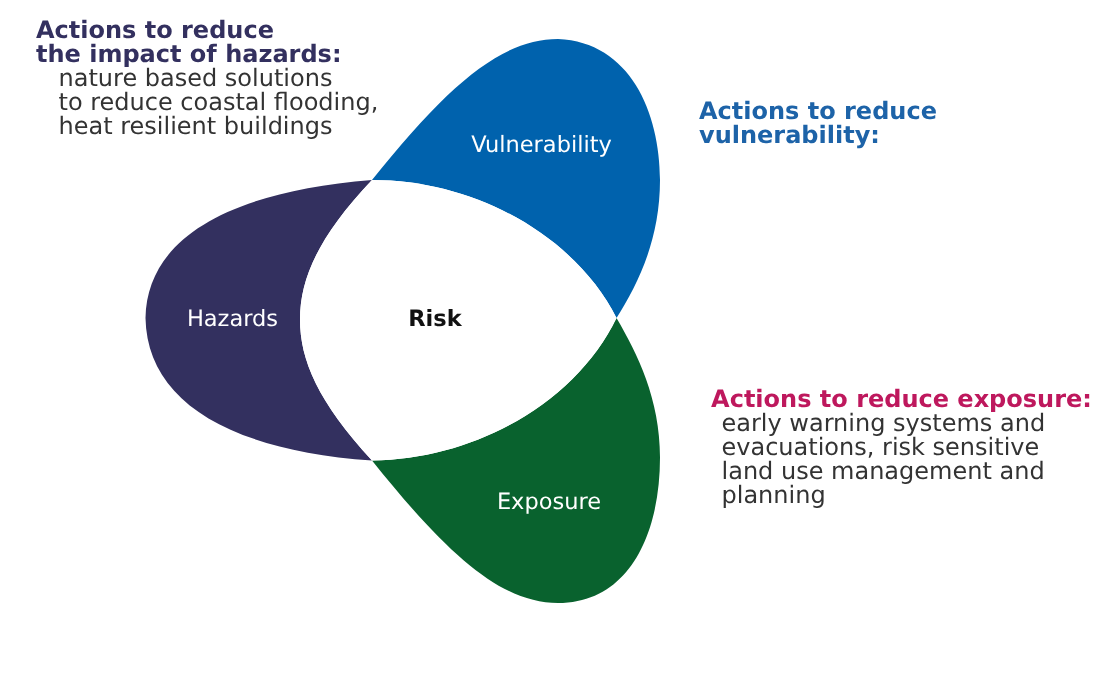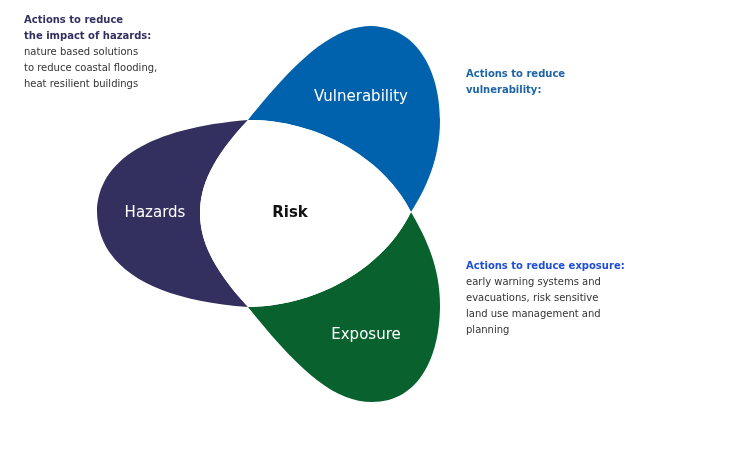--- a/index.html
+++ b/index.html
@@ -1,29 +1,29 @@
 <!DOCTYPE html>
 <html><head>
 <meta charset="utf-8">
 <style>
   html, body { margin:0; padding:0; background:#ffffff; }
   body { width:736px; height:450px; position:relative; overflow:hidden;
          font-family:"DejaVu Sans", "Liberation Sans", sans-serif; }
   svg.diagram { position:absolute; left:0; top:0; }
   .petal-label { font-family:"DejaVu Sans", sans-serif; font-size:15px; fill:#ffffff; }
   .risk-label { font-family:"DejaVu Sans", sans-serif; font-size:15px; font-weight:bold; fill:#111111; }
-  .note { position:absolute; font-size:10px; line-height:16px; color:#333333; }
+  .note { position:absolute; font-size:16px; line-height:16px; color:#333333; }
   .note .head { font-weight:bold; display:block; }
-  .note .body { display:block; white-space:pre-line; }
+  .note .body { display:block; white-space:pre-line;margin-left:15px; }
   #note-haz { left:24px; top:12px; width:240px; }
   #note-haz .head { color:#33305f; }
   #note-vul { left:466px; top:66px; width:260px; }
   #note-vul .head { color:#1d63a8; }
   #note-exp { left:466px; top:258px; width:270px; }
-  #note-exp .head { color:#1d4ed8; }
+  #note-exp .head { color:#be185d;text-align:center; }
 </style>
 </head>
 <body>
 
 <svg class="diagram" width="736" height="450" viewBox="0 0 736 450">
 
   <path d="M248,120 C150,128 98,160 97,212 C98,266 150,300 248,307 C212,268 200,240 200,213 C200,186 212,158 248,120 Z" fill="#33305f"></path>
 
   <path d="M248,120 C300,55 335,26 372,26 C420,28 440,75 440,120 C440,160 425,190 411,212 C385,160 320,120 248,120 Z" fill="#0062ad"></path>
 

